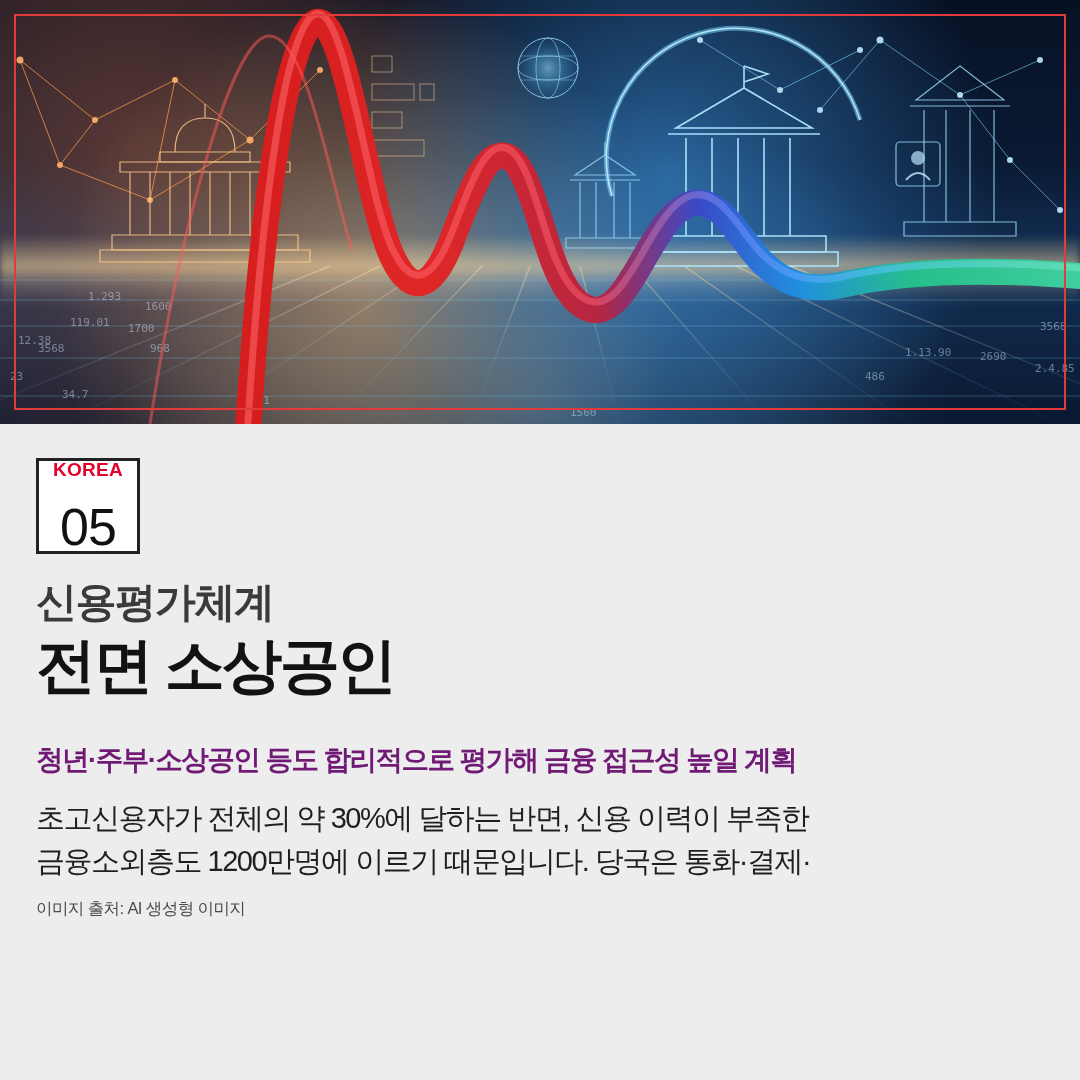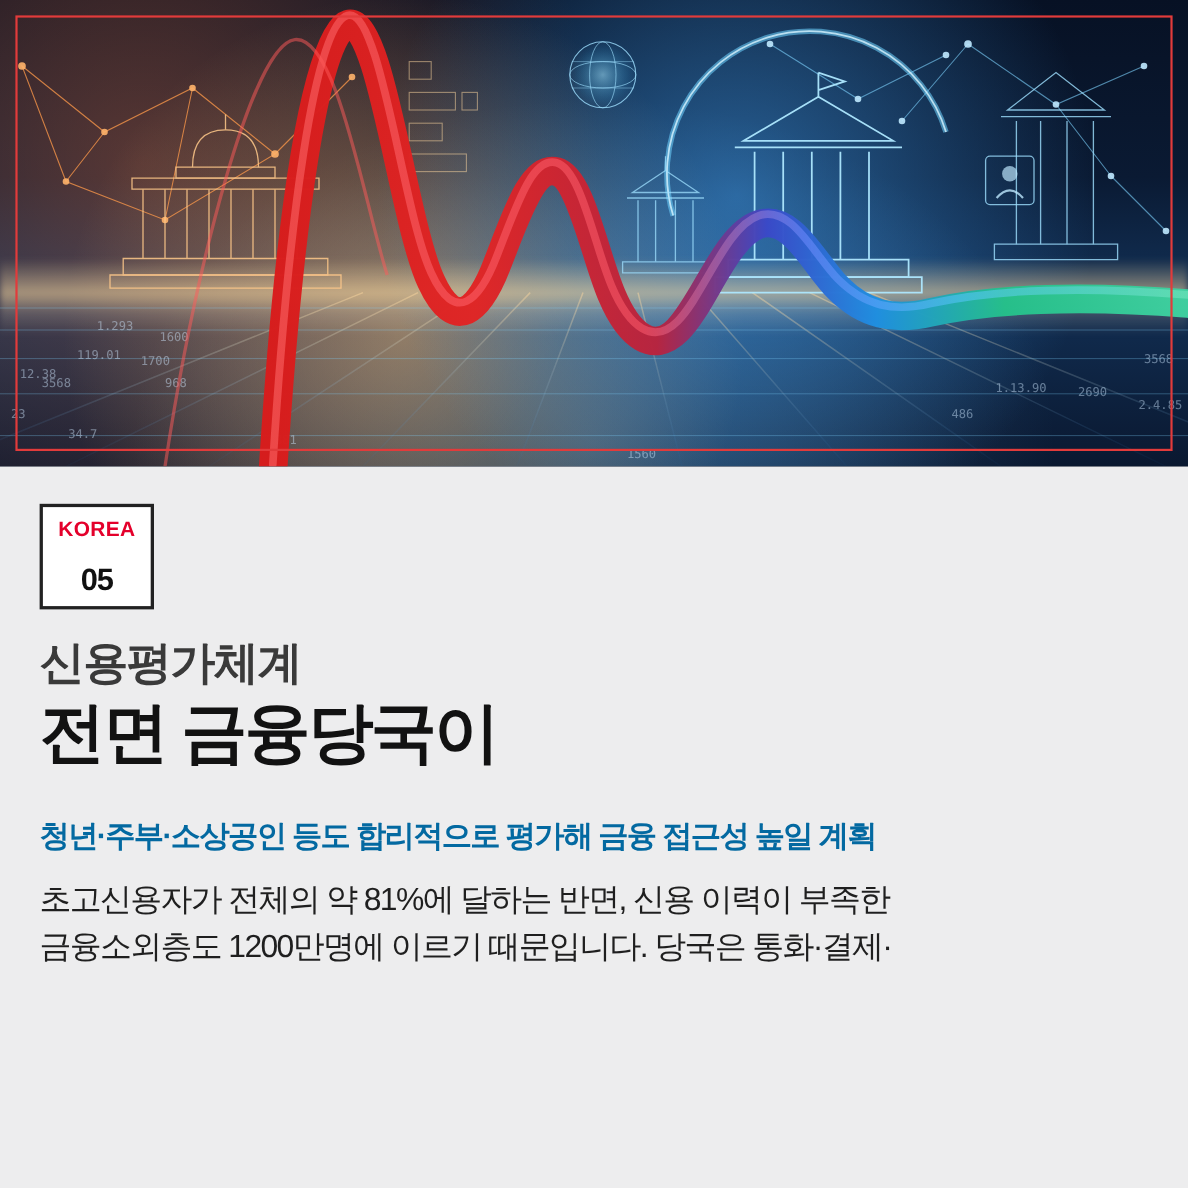--- a/index.html
+++ b/index.html
@@ -88,22 +88,22 @@
   .badge-country {
     color: #e4002b;
     font-size: 19px;
     font-weight: bold;
     letter-spacing: 0.3px;
     line-height: 1;
     margin-bottom: 5px;
   }
   .badge-number {
     color: #111;
-    font-size: 28px;
-    font-weight: bold;
+    font-size: 52px;
+    font-weight: normal;
     line-height: 1;
     letter-spacing: -1px;
   }
 
   .kicker {
     font-size: 41px;
     font-weight: bold;
     color: #3a3a3a;
     letter-spacing: -1.4px;
     line-height: 1.1;
@@ -113,21 +113,21 @@
     font-size: 60px;
     font-weight: bold;
     color: #121212;
     letter-spacing: -2.6px;
     line-height: 1.1;
     margin-bottom: 44px;
   }
   .subhead {
     font-size: 27.5px;
     font-weight: bold;
-    color: #0369a1;
+    color: #701a75;
     letter-spacing: -1.5px;
     line-height: 1.25;
     margin-bottom: 20px;
   }
   .para {
     font-size: 29px;
     color: #1f1f1f;
     letter-spacing: -1.5px;
     line-height: 1.45;
     margin: 0 0 18px 0;
@@ -321,21 +321,22 @@
   </div>
 
   <div class="body">
 
     <div class="badge">
       <div class="badge-country">KOREA</div>
       <div class="badge-number">05</div>
     </div>
 
     <div class="kicker">신용평가체계</div>
-    <div class="headline">전면 금융당국이</div>
+    <div class="headline">전면 소상공인</div>
 
     <div class="subhead">청년·주부·소상공인 등도 합리적으로 평가해 금융 접근성 높일 계획</div>
 
-    <p class="para" style="margin-bottom:0">초고신용자가 전체의 약 81%에 달하는 반면, 신용 이력이 부족한</p>
+    <p class="para" style="margin-bottom:0">초고신용자가 전체의 약 30%에 달하는 반면, 신용 이력이 부족한</p>
     <p class="para" style="margin-bottom:16px">금융소외층도 1200만명에 이르기 때문입니다. 당국은 통화·결제·</p>
 
+    <div class="credit">이미지 출처: AI 생성형 이미지</div>
   </div>
 </div>
 
 </body></html>

